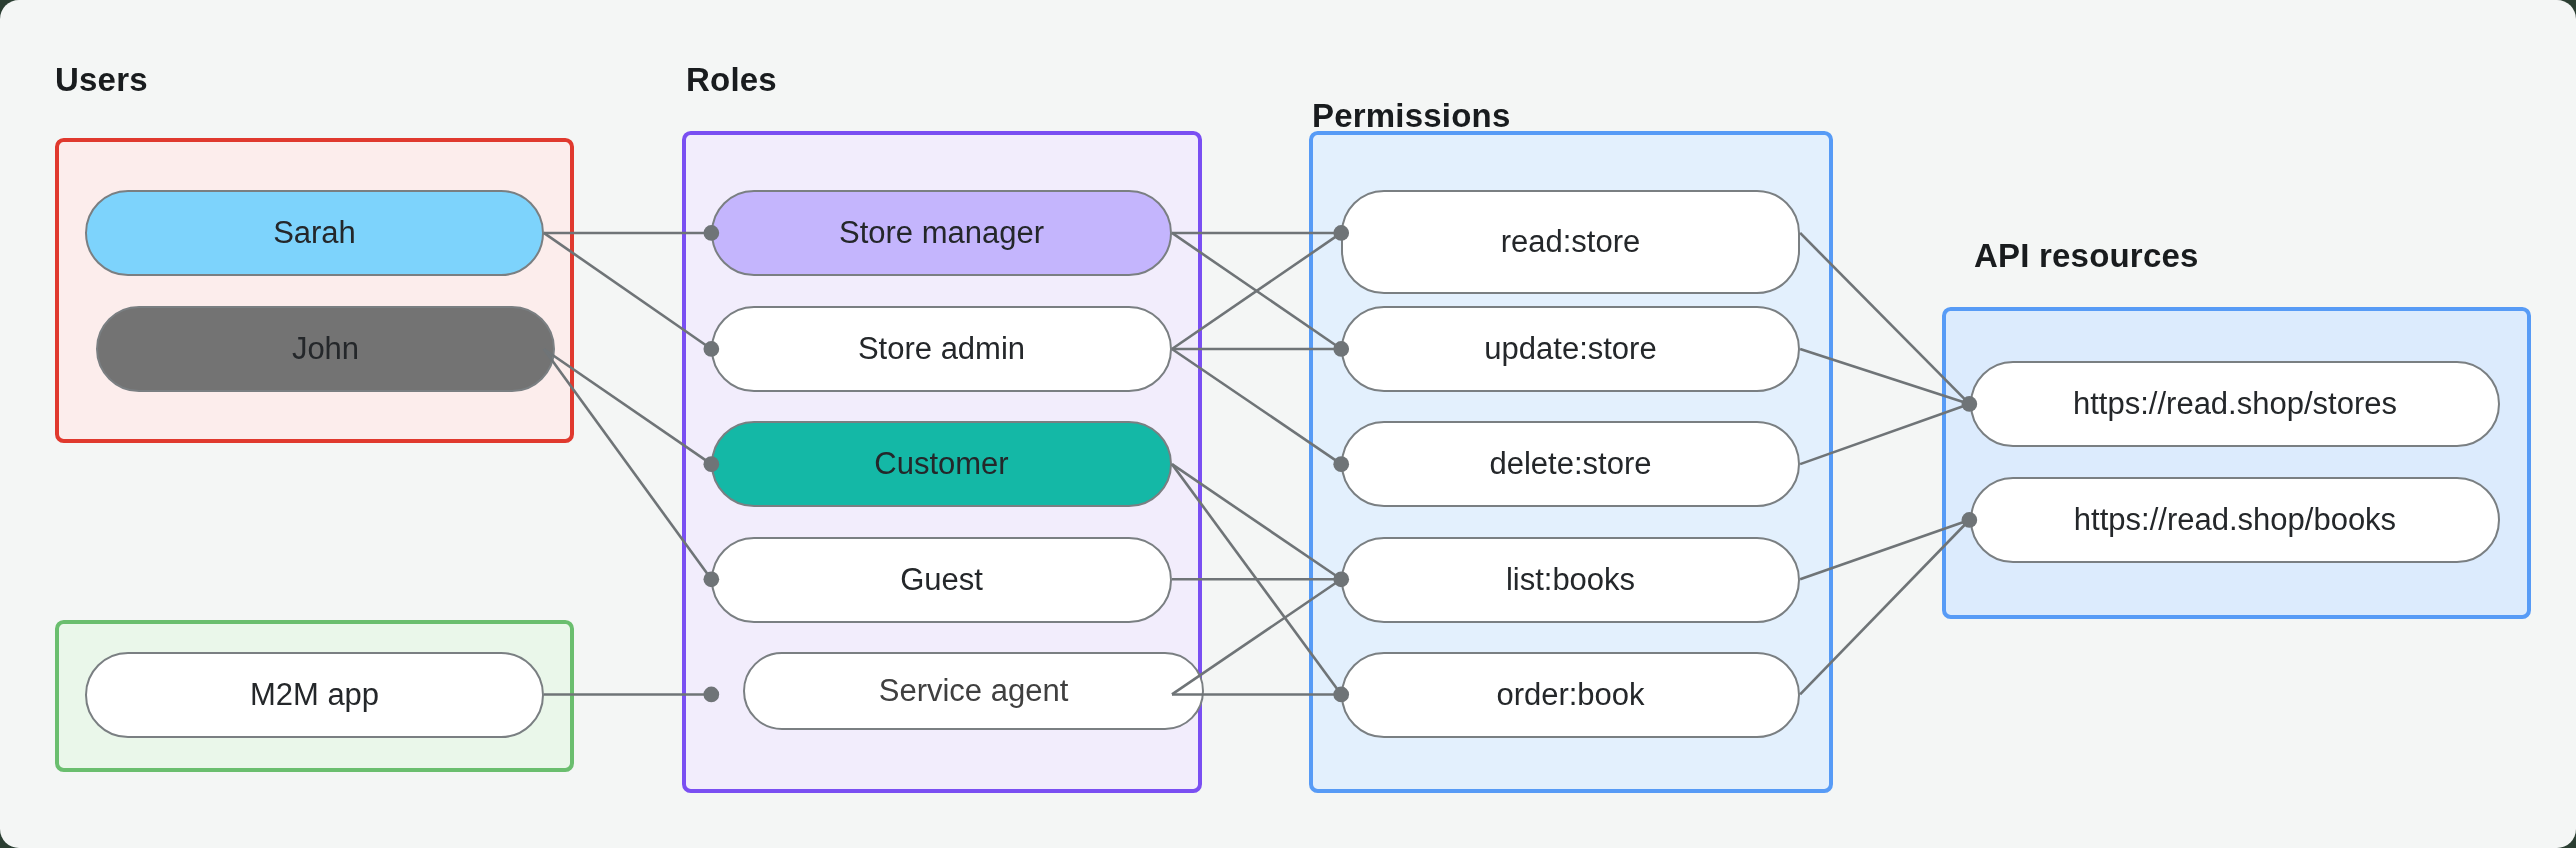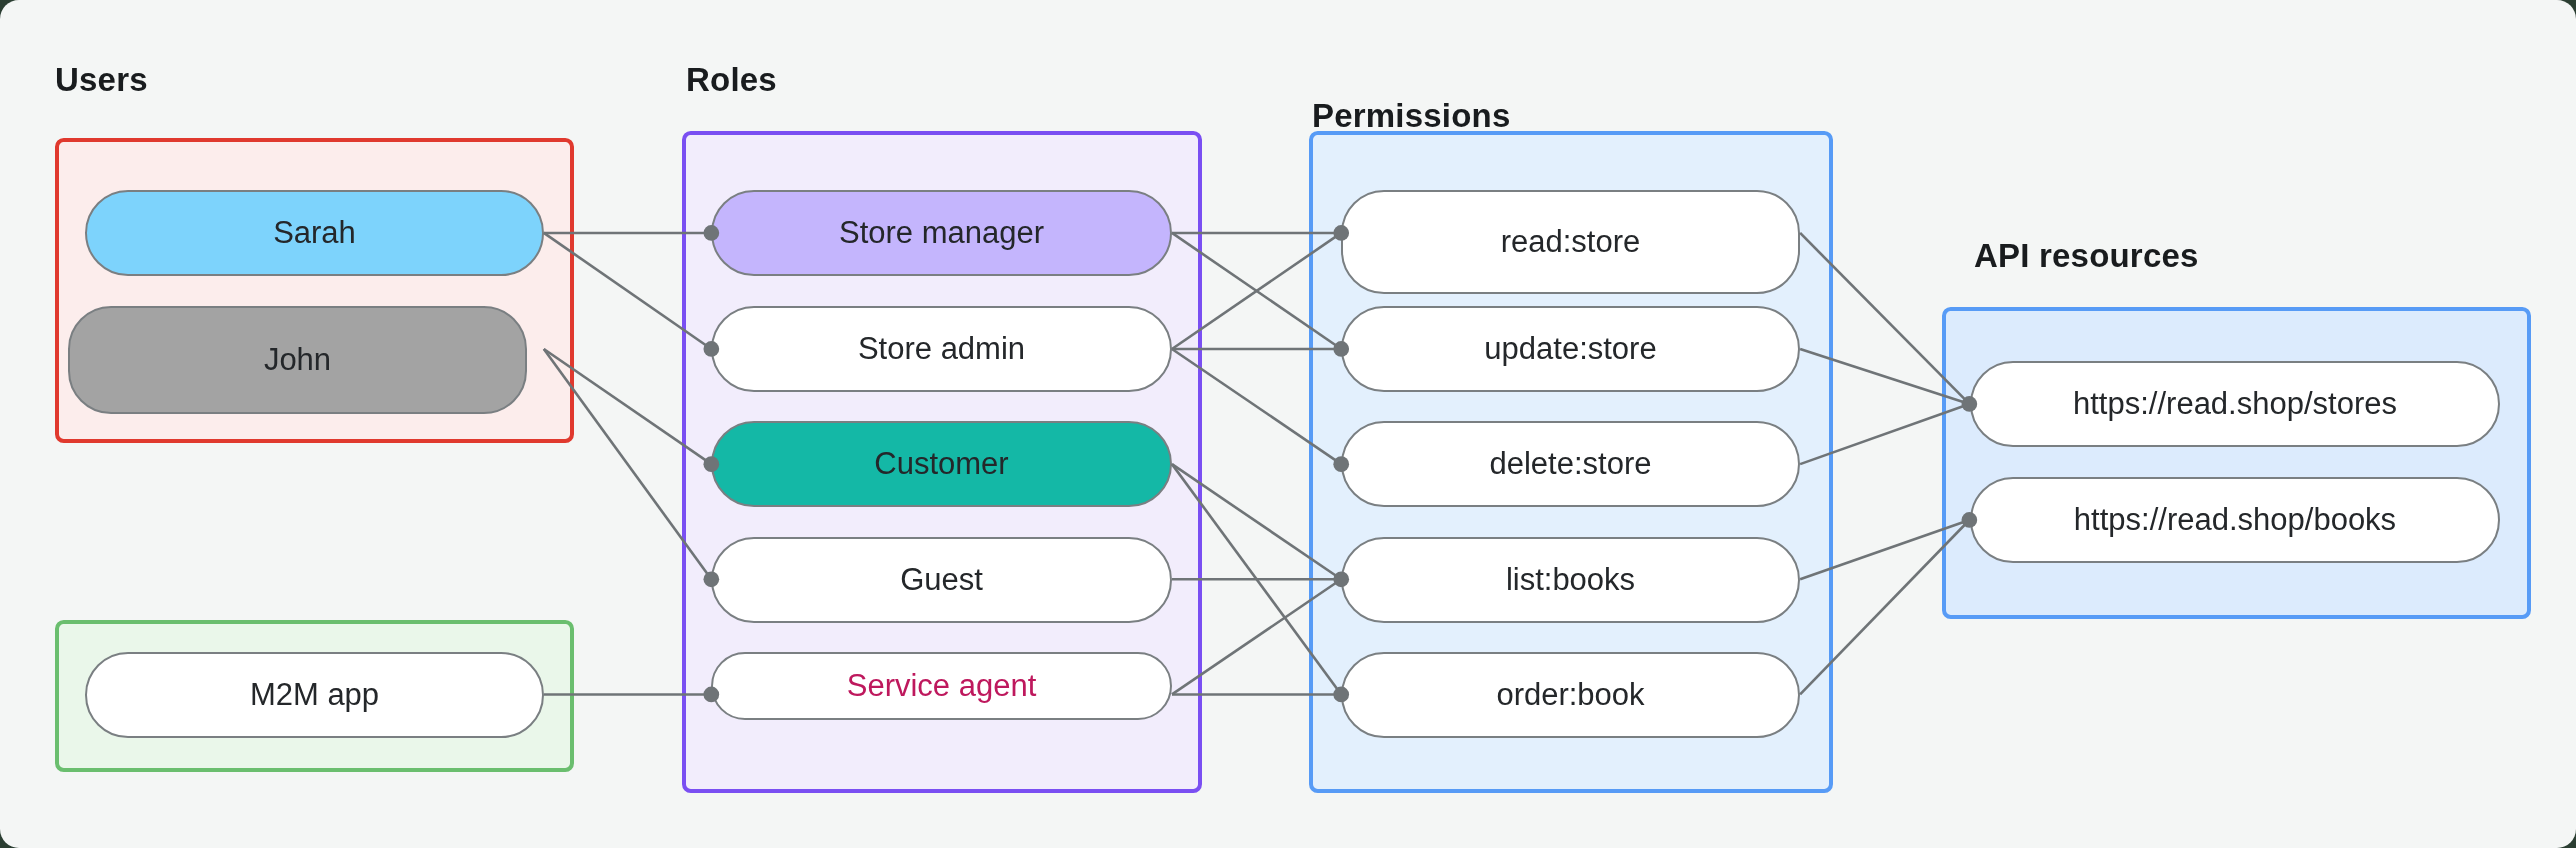--- a/index.html
+++ b/index.html
@@ -54,27 +54,27 @@
   <div class="group-box" id="box-permissions" style="border-color: rgb(87, 155, 246); background: rgb(227, 240, 253);"></div>
   <div class="group-box" id="box-api" style="border-color: rgb(87, 155, 246); background: rgb(220, 235, 253);"></div>
 
   <div class="group-title" id="title-users" style="color: rgb(25, 28, 30);">Users</div>
   <div class="group-title" id="title-roles" style="color: rgb(25, 28, 30);">Roles</div>
   <div class="group-title" id="title-permissions" style="color: rgb(25, 28, 30);">Permissions</div>
   <div class="group-title" id="title-api" style="color: rgb(25, 28, 30);">API resources</div>
 
   <div id="nodes-layer">
       <div class="node" style="left: 85px; top: 190px; width: 459px; height: 86px; border-color: rgb(122, 127, 130); background: #7dd3fc; color: rgb(36, 39, 42);">Sarah</div>
-      <div class="node" style="left: 68px; top: 306px; width: 459px; height: 108px; border-color: rgb(122, 127, 130); background: #a3a3a3; color: rgb(36, 39, 42);">John</div>
+      <div class="node" style="left: 96px; top: 306px; width: 459px; height: 86px; border-color: rgb(122, 127, 130); background: #737373; color: rgb(36, 39, 42);">John</div>
       <div class="node" style="left: 85px; top: 652px; width: 459px; height: 86px; border-color: rgb(122, 127, 130); background: rgb(255, 255, 255); color: rgb(36, 39, 42);">M2M app</div>
       <div class="node" style="left: 711px; top: 190px; width: 461px; height: 86px; border-color: rgb(122, 127, 130); background: #c4b5fd; color: rgb(36, 39, 42);">Store manager</div>
       <div class="node" style="left: 711px; top: 306px; width: 461px; height: 86px; border-color: rgb(122, 127, 130); background: rgb(255, 255, 255); color: rgb(36, 39, 42);">Store admin</div>
       <div class="node" style="left: 711px; top: 421px; width: 461px; height: 86px; border-color: rgb(122, 127, 130); background: #14b8a6; color: rgb(36, 39, 42);">Customer</div>
       <div class="node" style="left: 711px; top: 537px; width: 461px; height: 86px; border-color: rgb(122, 127, 130); background: rgb(255, 255, 255); color: rgb(36, 39, 42);">Guest</div>
-      <div class="node" style="left: 711px; top: 652px; width: 461px; height: 68px; border-color: rgb(122, 127, 130); background: rgb(255, 255, 255); color: #be185d;">Service agent</div>
+      <div class="node" style="left: 743px; top: 652px; width: 461px; height: 78px; border-color: rgb(122, 127, 130); background: rgb(255, 255, 255); color: #404040;">Service agent</div>
       <div class="node" style="left: 1341px; top: 190px; width: 459px; height: 104px; border-color: rgb(122, 127, 130); background: rgb(255, 255, 255); color: rgb(36, 39, 42);">read:store</div>
       <div class="node" style="left: 1341px; top: 306px; width: 459px; height: 86px; border-color: rgb(122, 127, 130); background: rgb(255, 255, 255); color: rgb(36, 39, 42);">update:store</div>
       <div class="node" style="left: 1341px; top: 421px; width: 459px; height: 86px; border-color: rgb(122, 127, 130); background: rgb(255, 255, 255); color: rgb(36, 39, 42);">delete:store</div>
       <div class="node" style="left: 1341px; top: 537px; width: 459px; height: 86px; border-color: rgb(122, 127, 130); background: rgb(255, 255, 255); color: rgb(36, 39, 42);">list:books</div>
       <div class="node" style="left: 1341px; top: 652px; width: 459px; height: 86px; border-color: rgb(122, 127, 130); background: rgb(255, 255, 255); color: rgb(36, 39, 42);">order:book</div>
       <div class="node" style="left: 1970px; top: 361px; width: 530px; height: 86px; border-color: rgb(122, 127, 130); background: rgb(255, 255, 255); color: rgb(36, 39, 42);">https://read.shop/stores</div>
       <div class="node" style="left: 1970px; top: 477px; width: 530px; height: 86px; border-color: rgb(122, 127, 130); background: rgb(255, 255, 255); color: rgb(36, 39, 42);">https://read.shop/books</div>
     </div>
 
   <svg id="edge-layer" width="2576" height="848" viewBox="0 0 2952 972">

